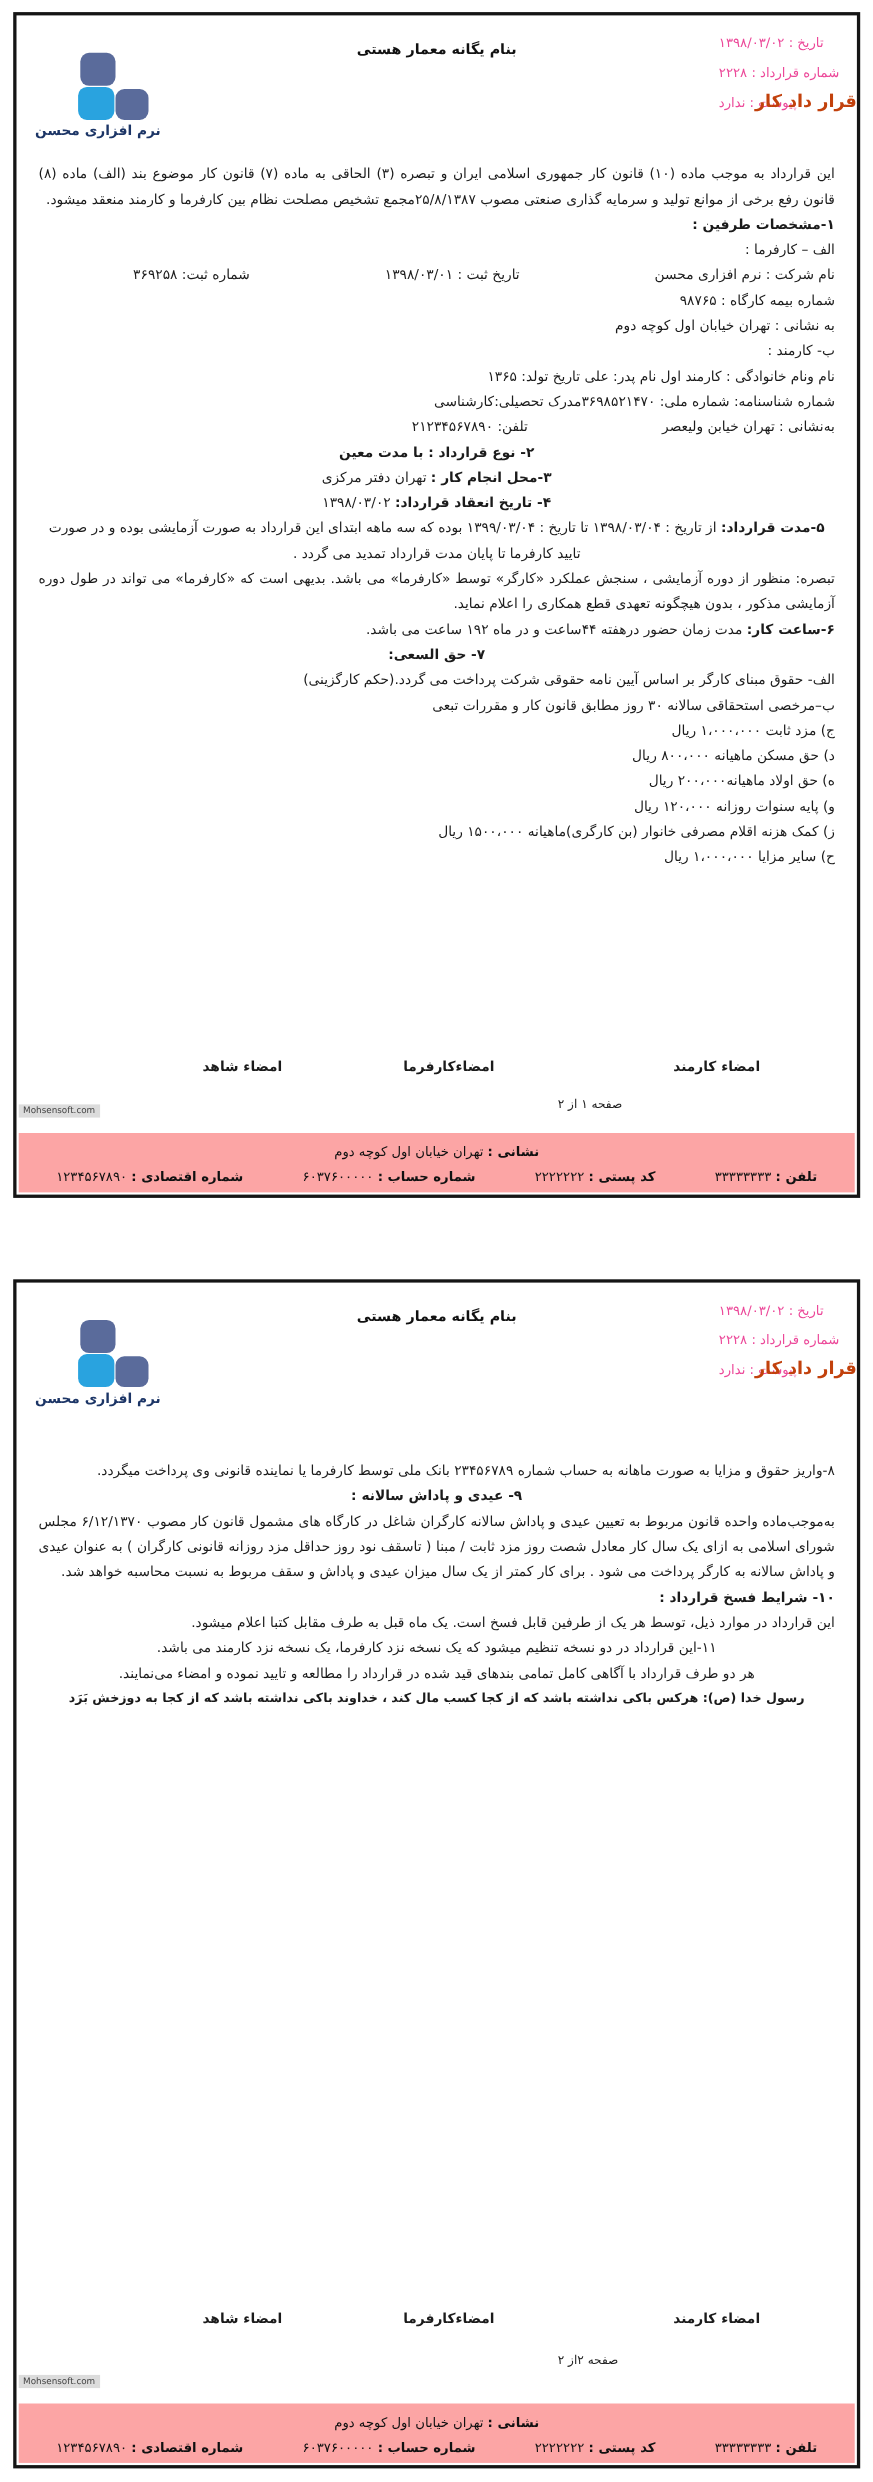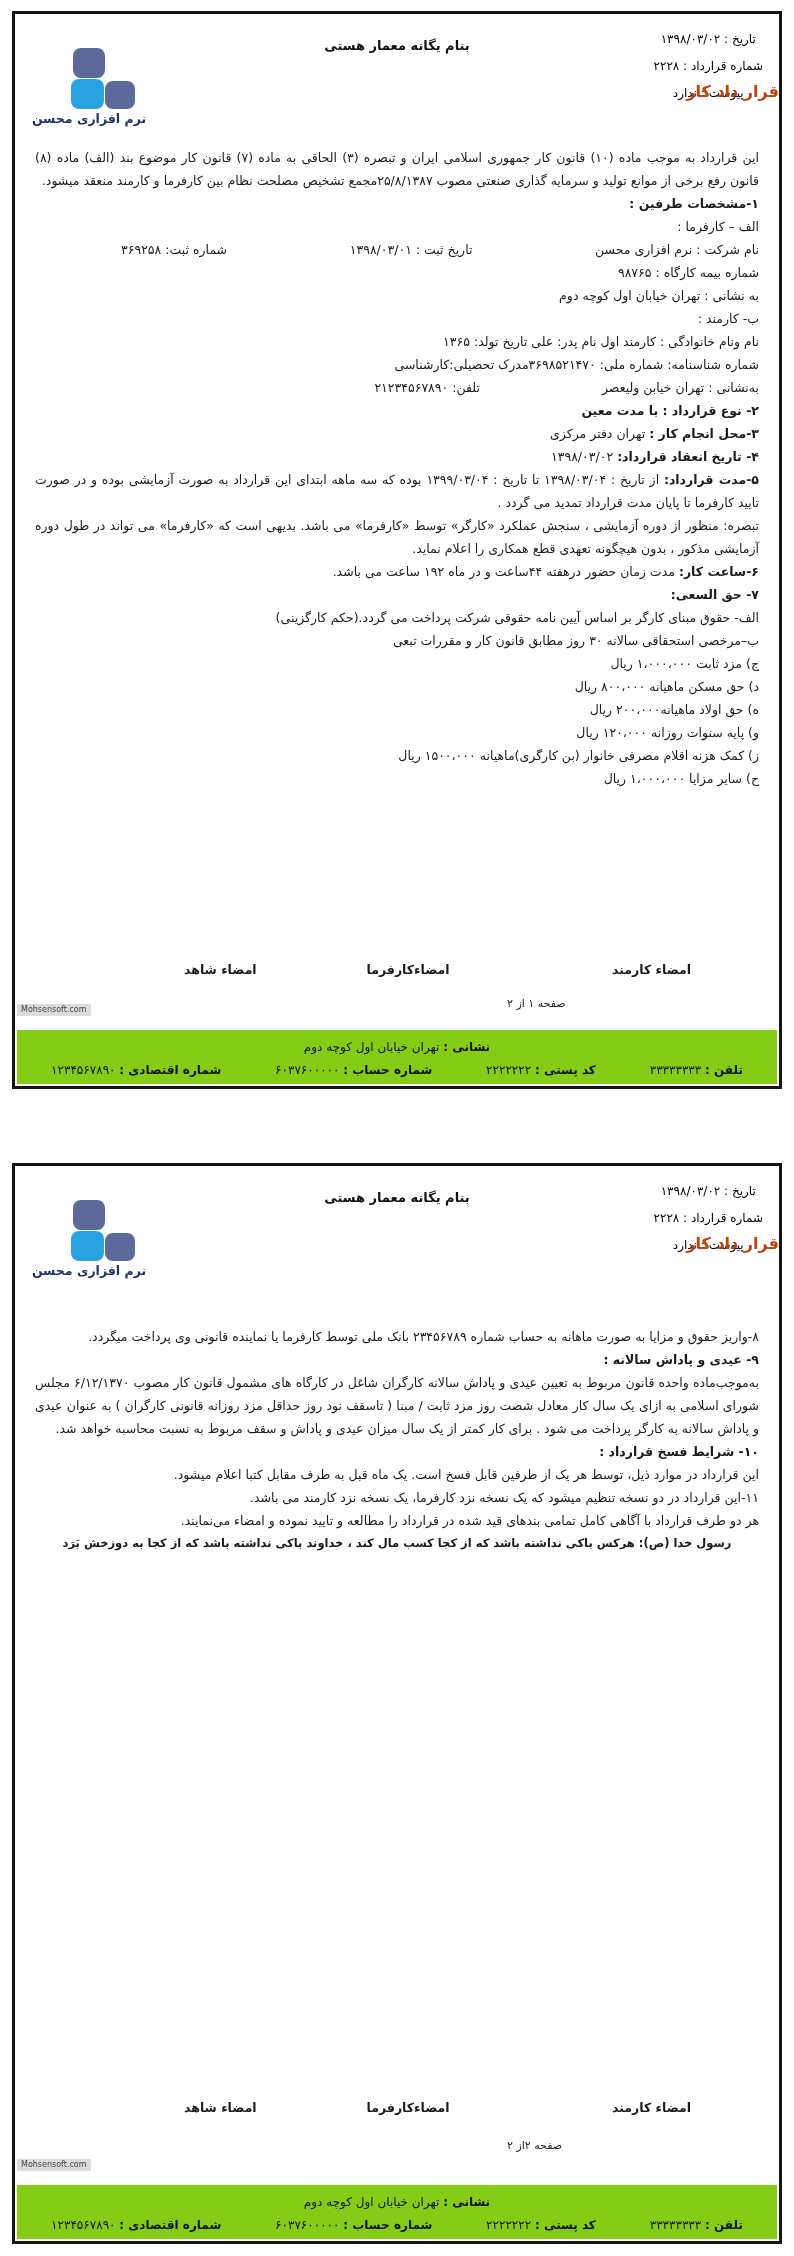--- a/index.html
+++ b/index.html
@@ -17,58 +17,58 @@
     margin:11px auto 0;
     border:3px solid #151515;
     background:#ffffff;
     overflow:hidden;
   }
   #page1{height:1078px;}
   #page2{height:1081px;margin-top:74px;}
 
   
   .hdr{position:relative;height:132px;}
-  .meta{position:absolute;top:12px;right:16px;text-align:center;font-size:12px;line-height:27px;color:#000000;}
+  .meta{position:absolute;top:12px;right:16px;text-align:left;font-size:12px;line-height:27px;color:#ec4899;}
   .bismillah{position:absolute;top:24px;left:0;right:0;text-align:center;font-weight:bold;font-size:13px;color:#111;}
   .doc-title{position:absolute;top:68px;left:0;right:0;text-align:right;font-weight:bold;font-size:16px;color:#c2410c;}
   .logo{position:absolute;top:34px;left:46px;width:80px;height:62px;}
   .logo .sq{position:absolute;border-radius:8px;}
   .sq-top{left:12px;top:0;width:32px;height:30px;background:#5a6b9b;}
   .sq-bl{left:10px;top:31px;width:33px;height:30px;background:#29a3df;}
   .sq-br{left:44px;top:33px;width:30px;height:28px;background:#5a6b9b;}
   .logo-text{position:absolute;top:97px;left:10px;width:128px;text-align:center;font-weight:bold;font-size:12.5px;color:#1c3566;}
 
   
   .bodytxt{padding:0 20px;font-size:12.5px;line-height:23px;}
   .bodytxt p{margin:0;}
   .j{text-align:justify;}
   .b{font-weight:bold;}
   .mt-s{margin-top:9px;}
   .mt-m{margin-top:22px;}
-  .mt-l{margin-top:25px;}
+  .mt-l{margin-top:25px;text-align:center;}
   .row3{display:flex;justify-content:space-between;padding-left:86px;}
   .row2{display:flex;gap:122px;}
   .hadith{text-align:center;font-weight:bold;font-size:11.5px;margin-top:28px;}
 
   
   .sig{position:absolute;font-weight:bold;font-size:12.5px;white-space:nowrap;margin-left:11px;}
   .sig-employee{right:88px;}
   .sig-employer{left:50%;transform:translateX(-50%);}
   .sig-witness{left:158px;}
   #page1 .sig{top:948px;}
   #page2 .sig{top:934px;}
   .pagenum{position:absolute;left:492px;font-size:11px;color:#222;white-space:nowrap;}
   #page1 .pagenum{top:983px;}
   #page2 .pagenum{top:973px;}
   .wm{position:absolute;left:2px;bottom:70px;font-size:8px;line-height:10px;background:#dcdcdc;color:#444;padding:1px 4px;direction:ltr;}
 
   
   .pfooter{
     position:absolute;left:2px;right:2px;bottom:2px;height:54px;
-    background:#84cc16;text-align:center;color:#111;
+    background:#fca5a5;text-align:center;color:#111;
     font-size:12px;padding-top:6px;box-sizing:border-box;
   }
   .pfooter .line{line-height:23px;}
   .pfooter .lbl{font-weight:bold;}
   .fitem{margin:0 25px;white-space:nowrap;}
 </style>
 </head>
 <body>
 
 <section class="page" id="page1">

